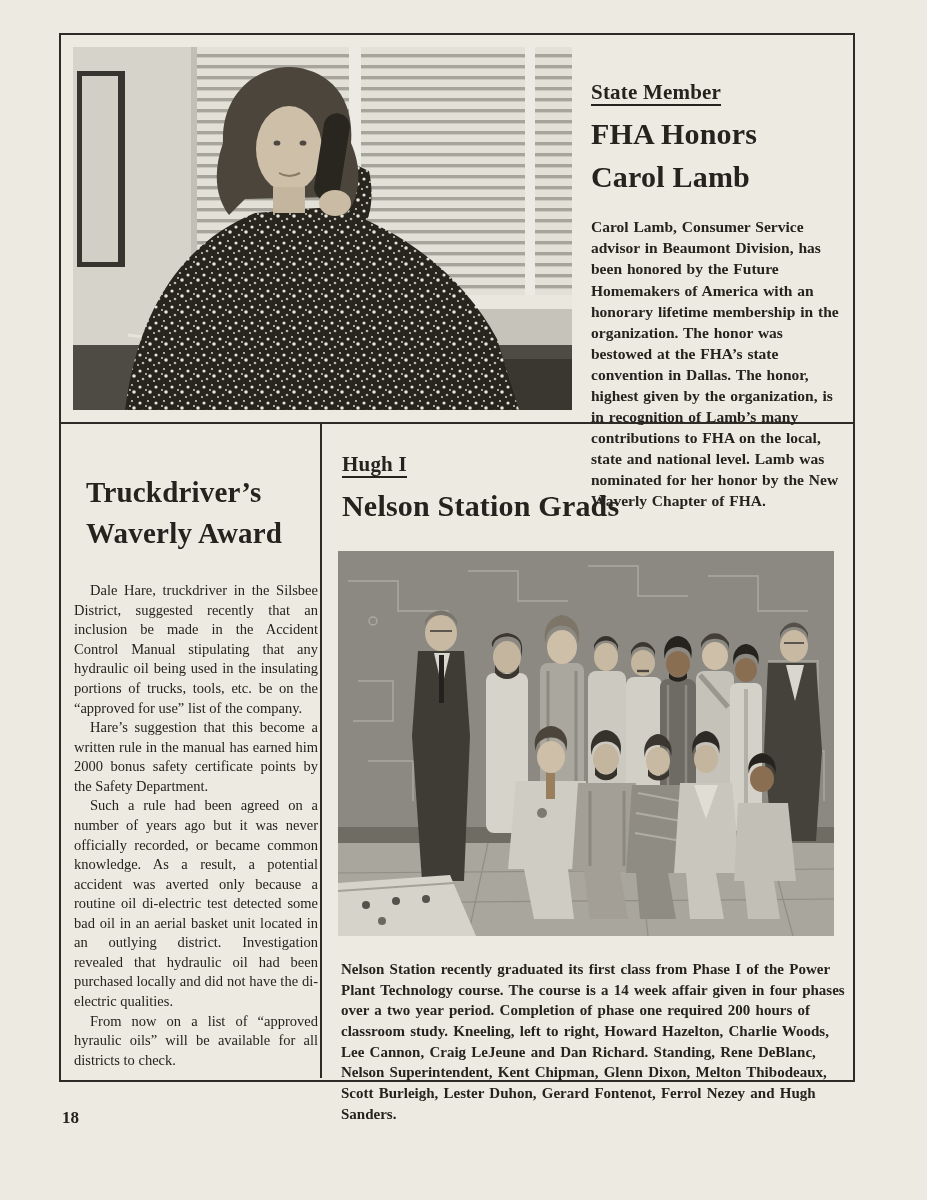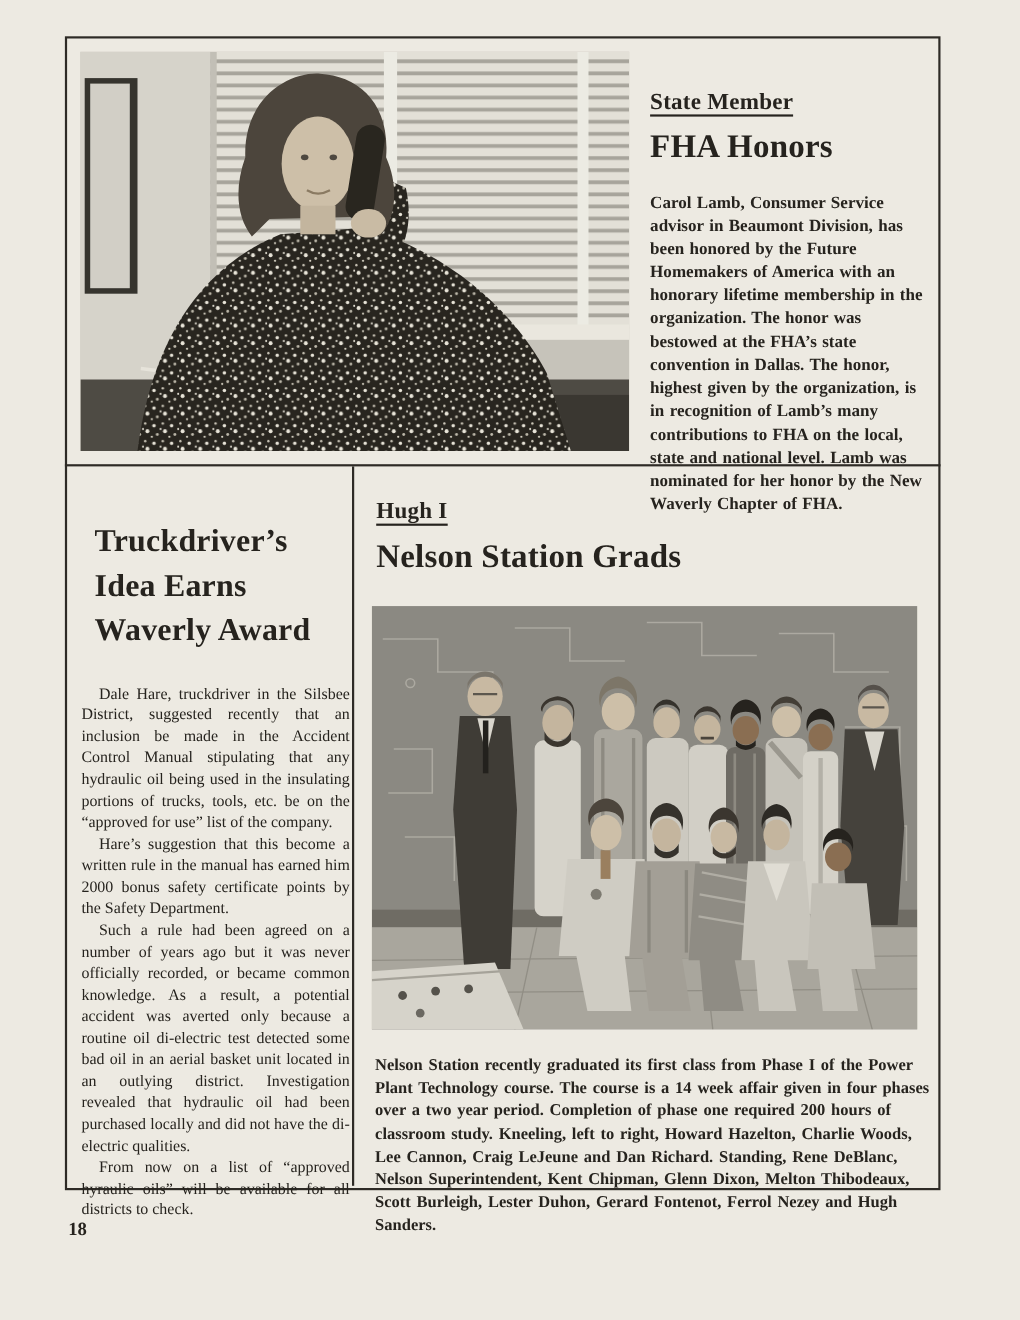--- a/index.html
+++ b/index.html
@@ -124,28 +124,28 @@
         <rect x="246" y="66" width="26" height="88" rx="13" fill="#29261f" transform="rotate(9 259 110)"></rect>
         <ellipse cx="262" cy="156" rx="16" ry="13" fill="#c9bba4"></ellipse>
       </g>
     </svg>
   </div>
 
   <div class="fha-col">
     <div class="kicker">State Member</div>
     <h1 class="headline-xl">
       <div>FHA Honors</div>
+      <div>Carol Lamb</div>
     </h1>
     <p class="fha-body">Carol Lamb, Consumer Service advisor in Beaumont Division, has been honored by the Future Homemakers of America with an honorary lifetime membership in the organization. The honor was bestowed at the FHA’s state convention in Dallas. The honor, highest given by the organization, is in recognition of Lamb’s many contributions to FHA on the local, state and national level. Lamb was nominated for her honor by the New Waverly Chapter of FHA.</p>
   </div>
 
   <div class="td-col">
     <h2 class="headline-lg">
       <div>Truckdriver’s</div>
-      <div>Idea Earns</div>
       <div>Waverly Award</div>
     </h2>
     <div class="td-body">
       <p>Dale Hare, truckdriver in the Silsbee District, suggested recently that an inclusion be made in the Accident Control Manual stipulating that any hydraulic oil being used in the insulating portions of trucks, tools, etc. be on the “approved for use” list of the company.</p>
       <p>Hare’s suggestion that this become a written rule in the manual has earned him 2000 bonus safety certificate points by the Safety Department.</p>
       <p>Such a rule had been agreed on a number of years ago but it was never officially recorded, or became common knowledge. As a result, a potential accident was averted only because a routine oil di-electric test detected some bad oil in an aerial basket unit located in an outlying district. Investigation revealed that hydraulic oil had been purchased locally and did not have the di-electric qualities.</p>
       <p>From now on a list of “approved hyraulic oils” will be available for all districts to check.</p>
     </div>
   </div>
 

